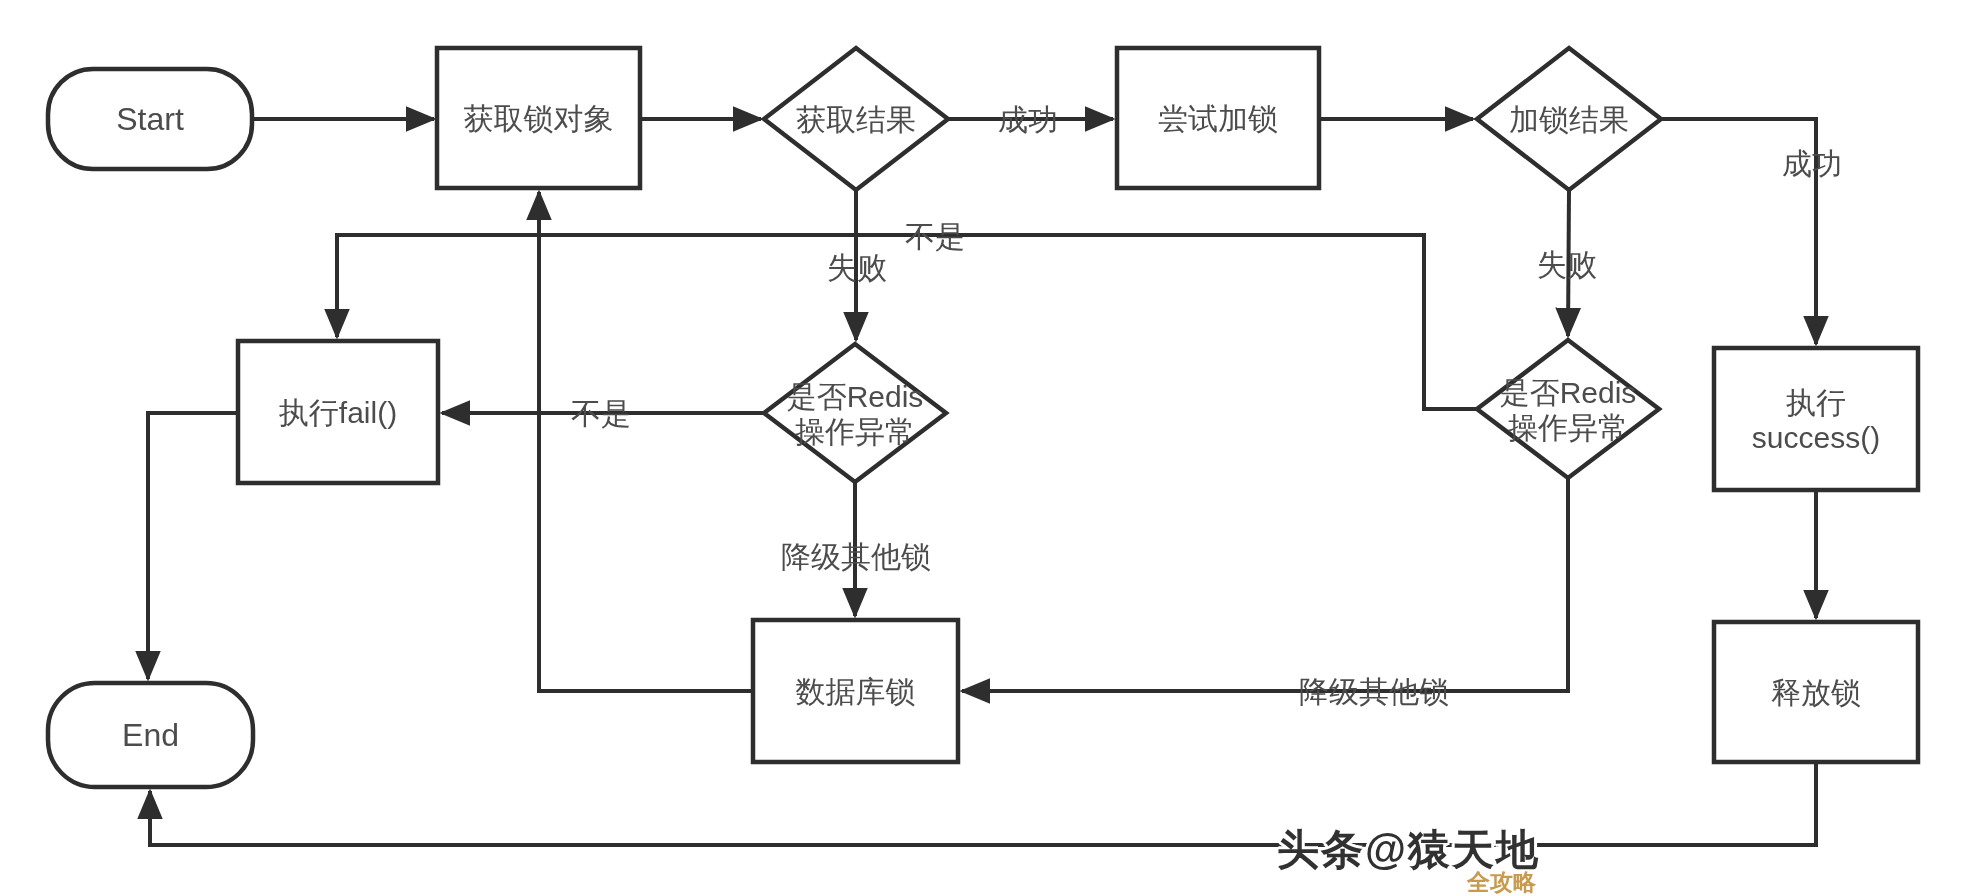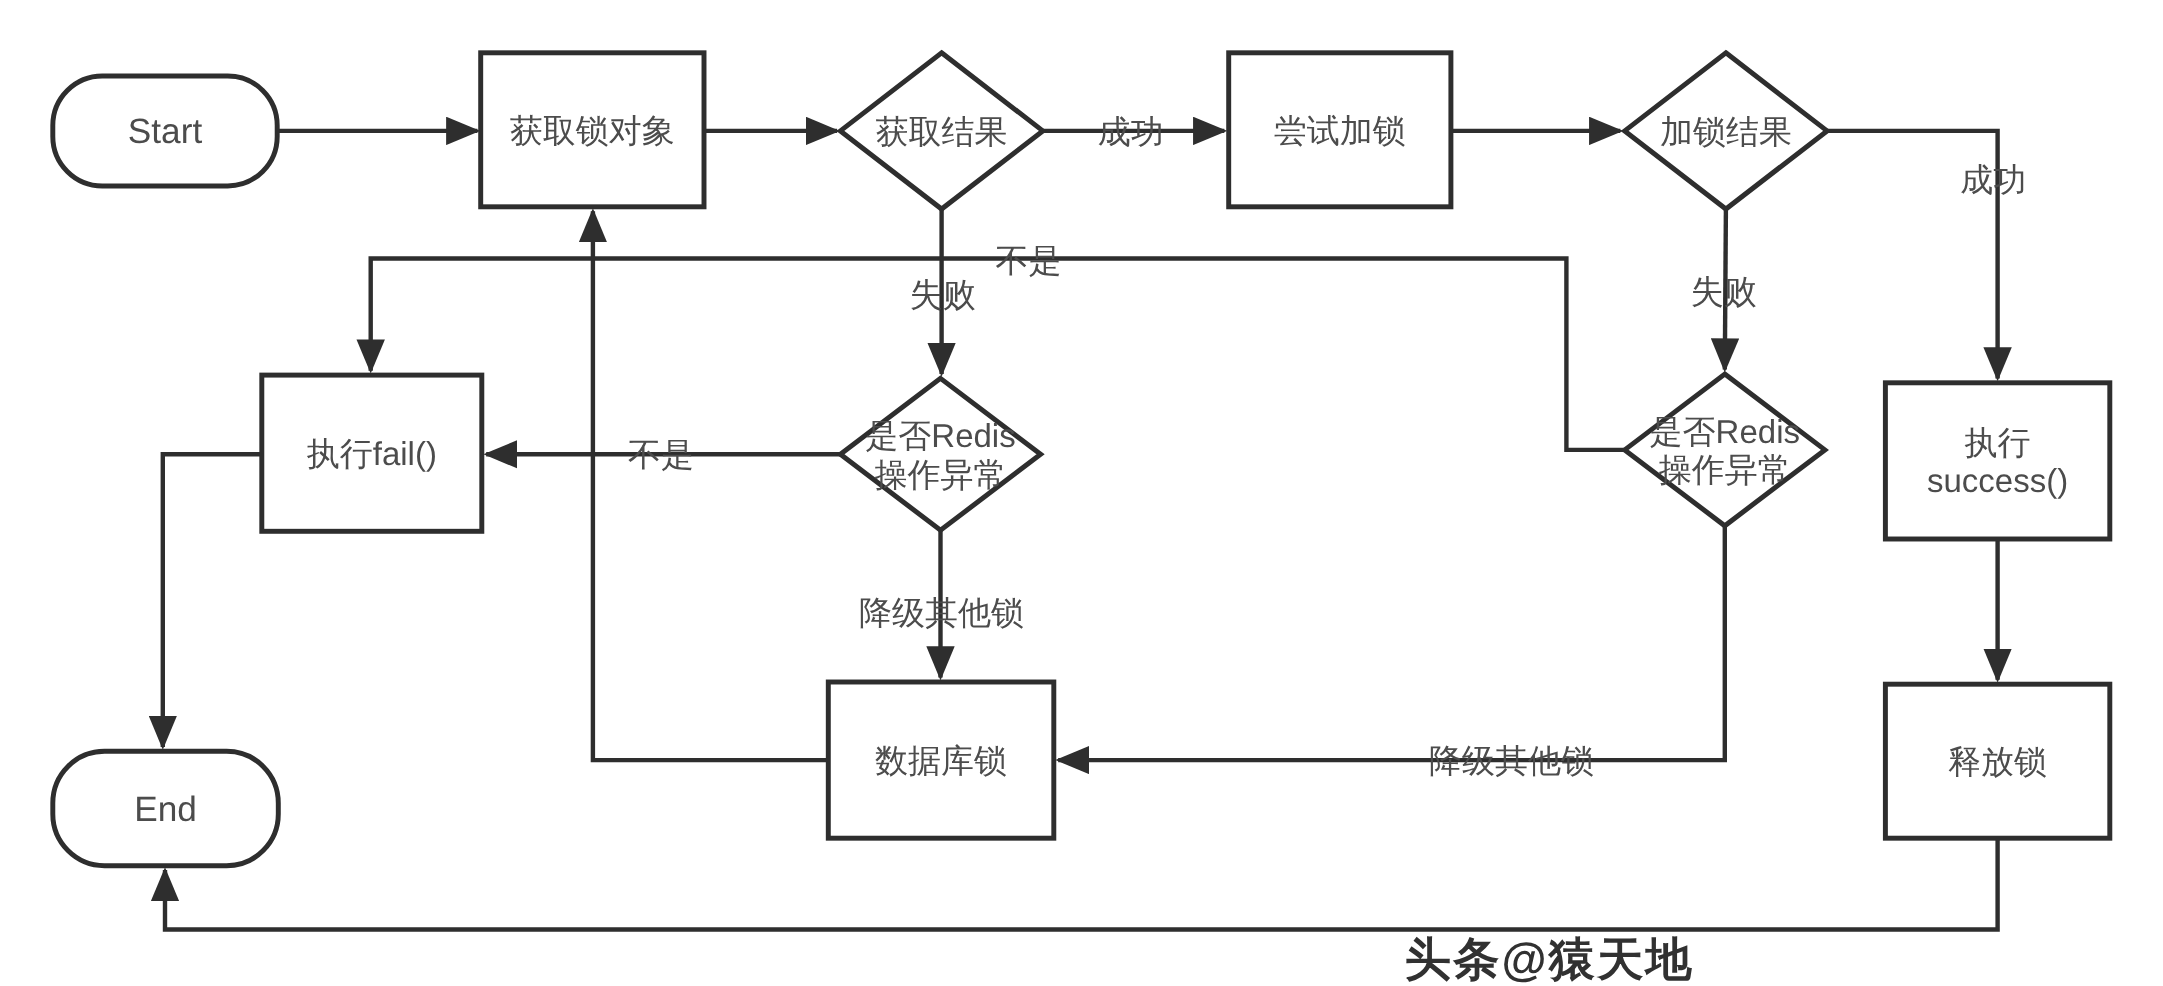--- a/index.html
+++ b/index.html
@@ -103,14 +103,15 @@
         <text x="1567" y="275" class="edge-label">失败</text>
         <text x="601" y="424" class="edge-label">不是</text>
         <text x="935" y="247" class="edge-label">不是</text>
         <text x="856" y="567" class="edge-label">降级其他锁</text>
         <text x="1374" y="702" class="edge-label">降级其他锁</text>
       </g>
   </svg>
 
   <div class="watermark">
     <div class="wm-main">头条@猿天地</div>
+    <div class="wm-sub" id="wm-sub" style="color: rgb(200, 154, 78);">全攻略</div>
   </div>
 </div>
 
 </body></html>

